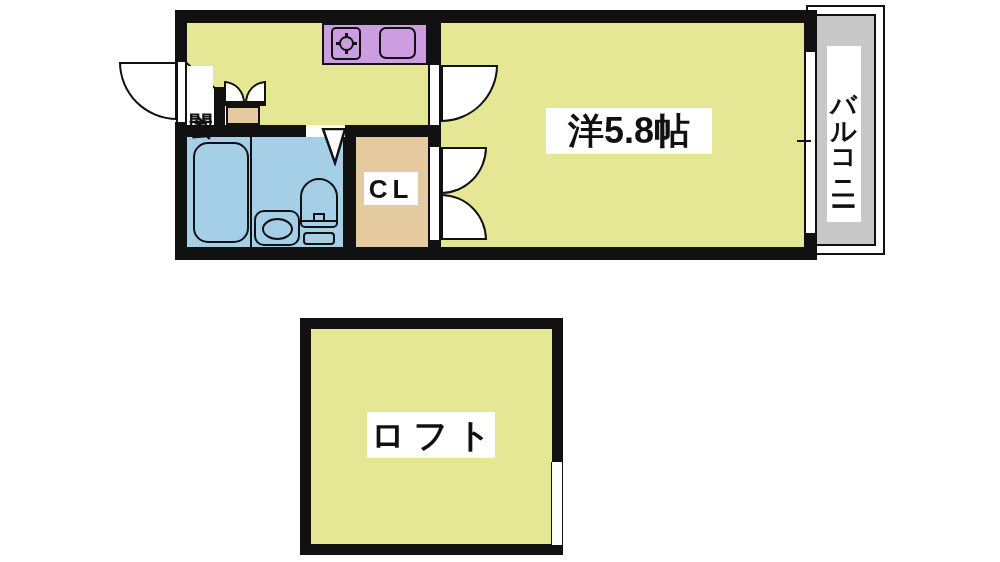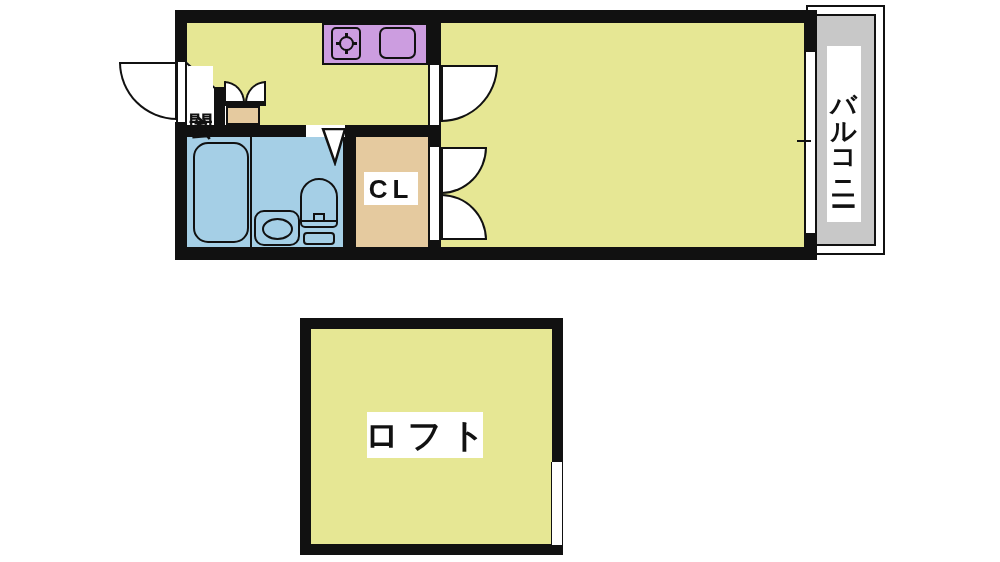--- a/index.html
+++ b/index.html
@@ -103,21 +103,22 @@
 
   <div class="abs stroke" style="left:300px;top:178px;width:38px;height:50px;border-radius:19px 19px 5px 5px;"></div>
   <div class="abs" style="left:302px;top:220px;width:34px;height:2px;background:#111;"></div>
   <div class="abs" style="left:313px;top:213px;width:12px;height:8px;border:2px solid #111;border-bottom:none;box-sizing:border-box;"></div>
   <div class="abs stroke" style="left:303px;top:232px;width:32px;height:13px;border-radius:4px;"></div>
 
   <div class="abs label vtext" style="left:189px;top:66px;width:24px;height:58px;font-size:23px;">玄関</div>
 
   <div class="abs label" style="left:364px;top:172px;width:54px;height:33px;font-size:26px;letter-spacing:5px;">CL</div>
 
+  <div class="abs label" style="left:546px;top:108px;width:166px;height:46px;font-size:36px;">洋5.8帖</div>
 
   <div class="abs label vtext" style="left:827px;top:46px;width:34px;height:176px;font-size:26px;font-weight:bold;">バルコニー</div>
 
   <div class="abs wall" style="left:300px;top:318px;width:263px;height:237px;"></div>
   <div class="abs yellow" style="left:311px;top:329px;width:241px;height:215px;"></div>
   <div class="abs jamb" style="left:551px;top:462px;width:12px;height:83px;border-left-width:1.5px;border-right-width:1.5px;"></div>
-  <div class="abs label" style="left:367px;top:412px;width:116px;height:46px;font-size:34px;letter-spacing:8px;padding-left:8px;">ロフト</div>
+  <div class="abs label" style="left:367px;top:412px;width:128px;height:46px;font-size:34px;letter-spacing:8px;padding-left:8px;">ロフト</div>
 
 </div>
 
 </body></html>

